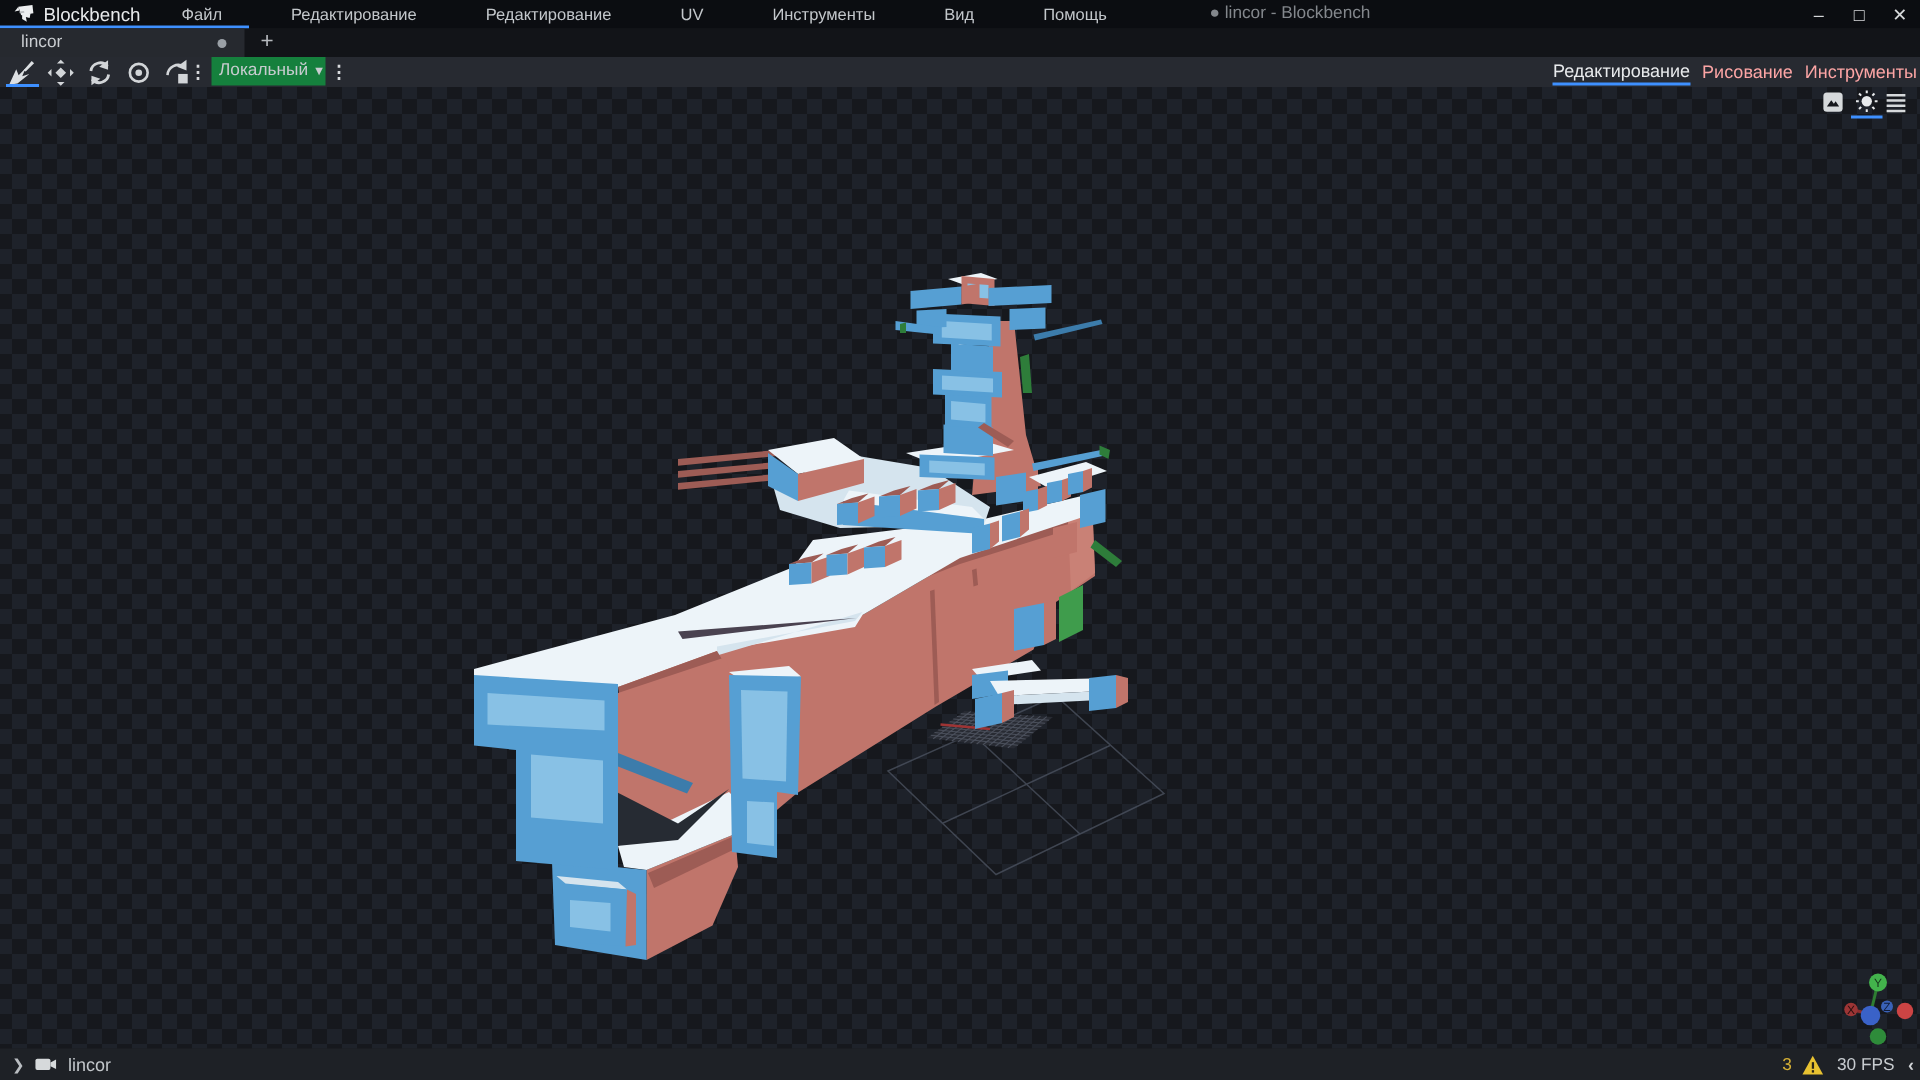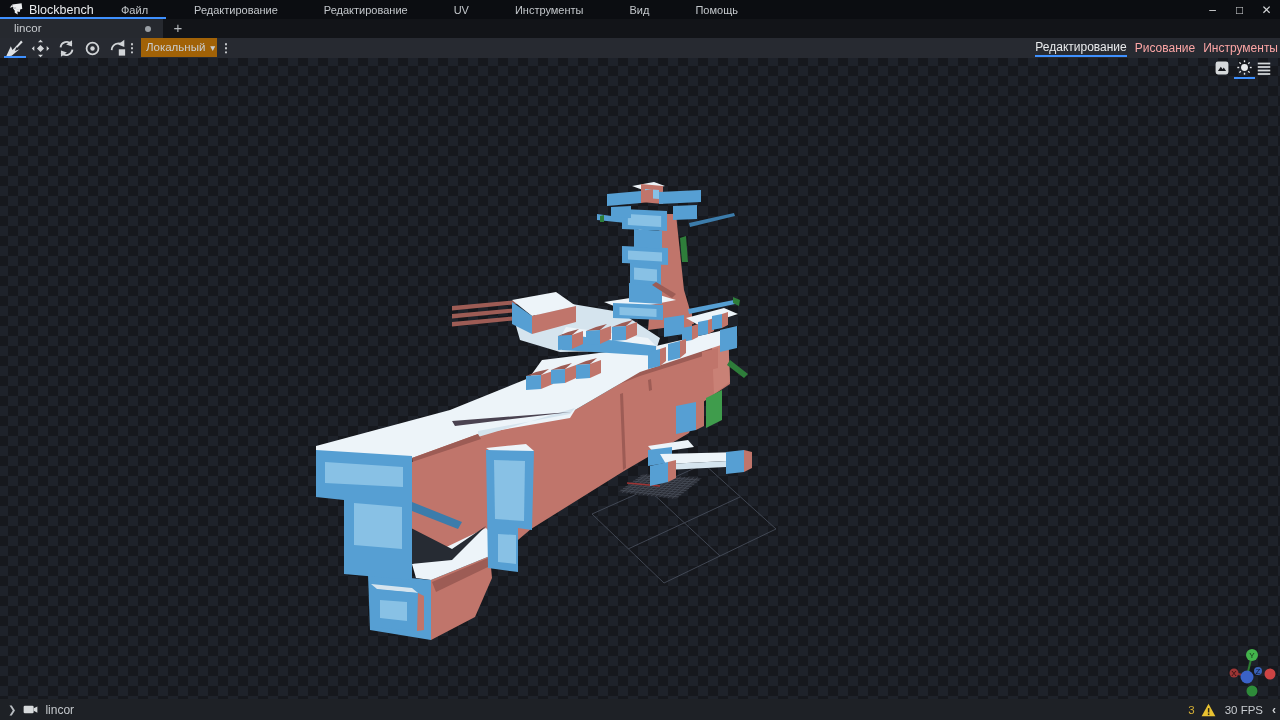--- a/index.html
+++ b/index.html
@@ -21,21 +21,21 @@
   
   #tabbar { position:absolute; left:0; top:19px; width:1280px; height:19px; background:#121418; }
   #tab1 { position:absolute; left:0; top:0; width:163px; height:19px; background:#26292f; color:#c9ccd0; font-size:11.5px; line-height:19px; padding-left:14px; }
   #tab1 .dot { position:absolute; left:145px; top:7px; width:6px; height:6px; border-radius:50%; background:#9aa0a6; }
   #tabplus { position:absolute; left:168px; top:0; width:20px; height:19px; color:#b6babe; font-size:15px; line-height:18px; text-align:center; }
 
   
   #toolbar { position:absolute; left:0; top:38px; width:1280px; height:20px; background:#272a31; }
   .ticon { position:absolute; top:0; width:24px; height:20px; display:flex; align-items:center; justify-content:center; }
   #tool-underline { position:absolute; left:2px; top:18px; width:22px; height:2px; background:#3e90ff; }
-  #localbox { position:absolute; left:141px; top:0px; width:76px; height:19px; background:#a16207; color:#c8ccd0; font-size:11.5px; line-height:19px; padding-left:5px; white-space:nowrap; }
+  #localbox { position:absolute; left:141px; top:0px; width:76px; height:19px; background:#15803d; color:#c8ccd0; font-size:11.5px; line-height:19px; padding-left:5px; white-space:nowrap; }
   #modes { position:absolute; right:2px; top:0; height:20px; display:flex; align-items:center; }
   #modes .m { font-size:12px; color:#fca5a5; margin-left:8px; }
   #modes .m.active { color:#e8eaec; border-bottom:2px solid #3e90ff; padding-bottom:1px; }
 
   
   #viewport { position:absolute; left:0; top:58px; width:1280px; height:641px;
     background:repeating-conic-gradient(#1e222a 0% 25%, #16181d 0% 50%) 8px 8px / 20px 20px;
   }
   #vticons { position:absolute; right:8px; top:2px; display:flex; align-items:flex-start; }
 
@@ -60,20 +60,21 @@
     </div>
     <div class="menus" style="left:98px;">
       <span>Файл</span>
         <span>Редактирование</span>
         <span>Редактирование</span>
         <span>UV</span>
         <span>Инструменты</span>
         <span>Вид</span>
         <span>Помощь</span>
     </div>
+    <div id="wintitle">● lincor - Blockbench</div>
     <div id="winbtns">
       <div>–</div>
       <div>□</div>
       <div>✕</div>
     </div>
     <div id="logo-underline"></div>
   </div>
 
   <div id="tabbar">
     <div id="tab1">lincor<span class="dot"></span></div>

